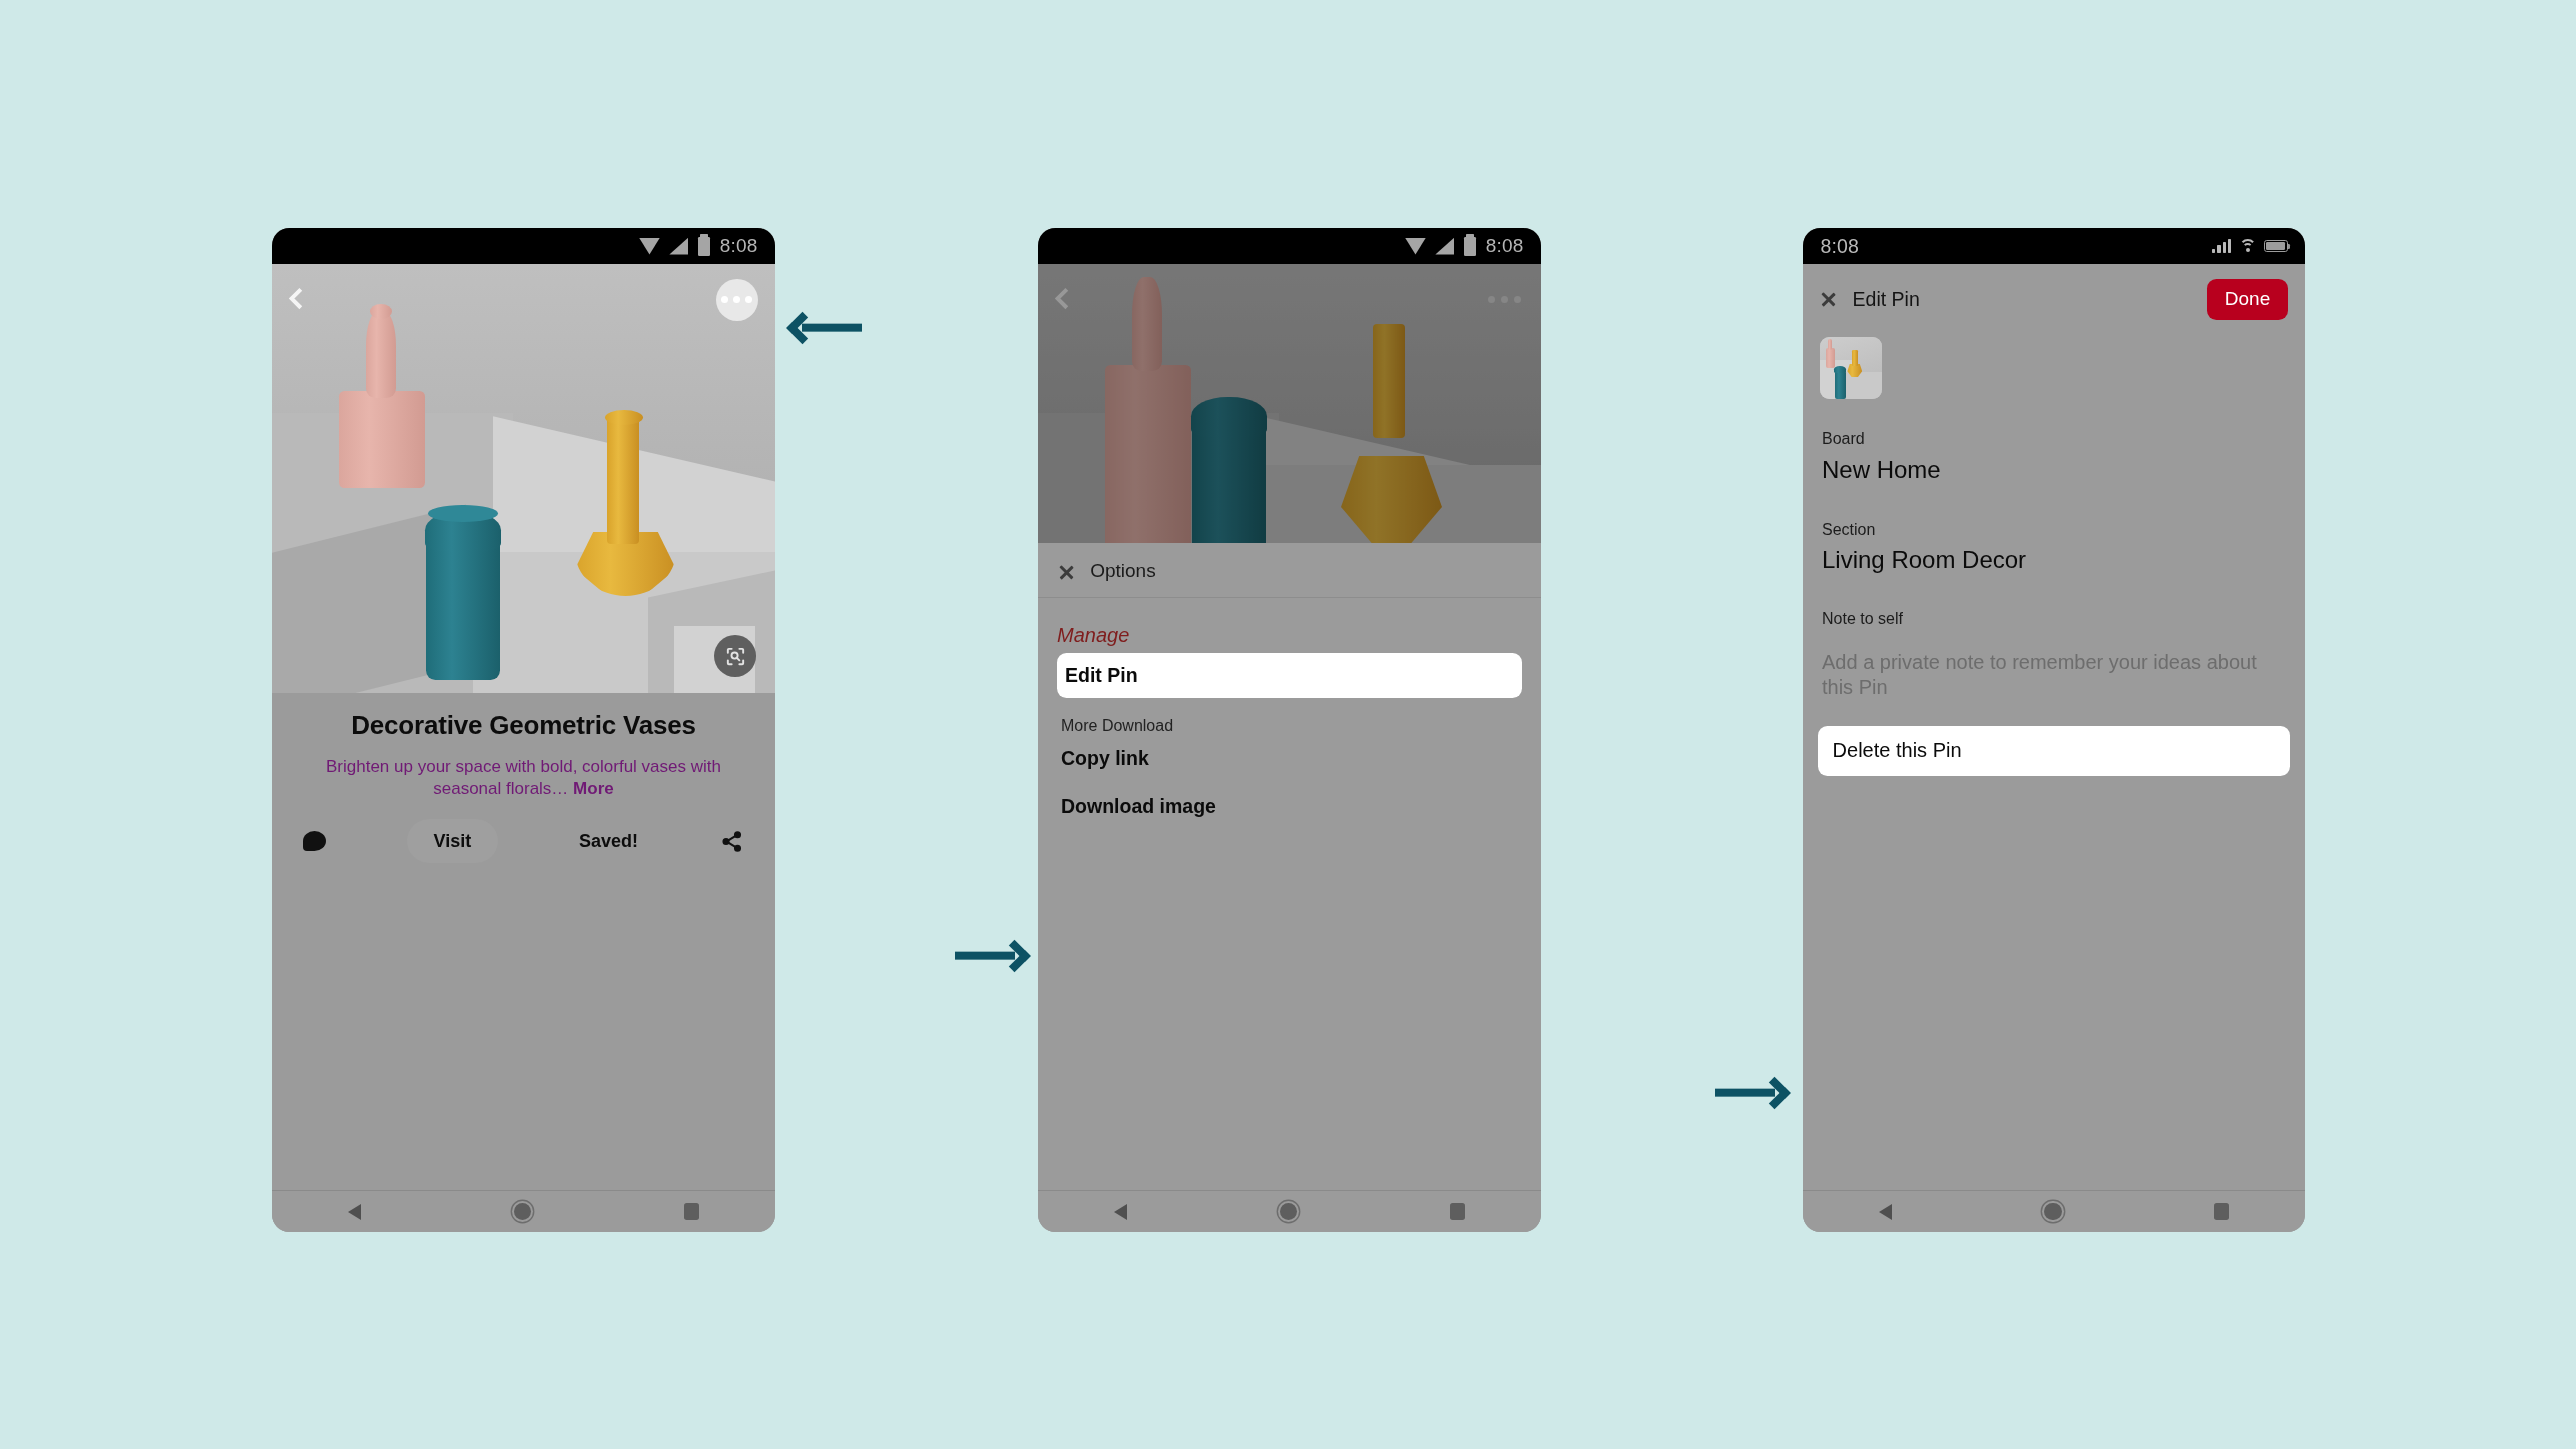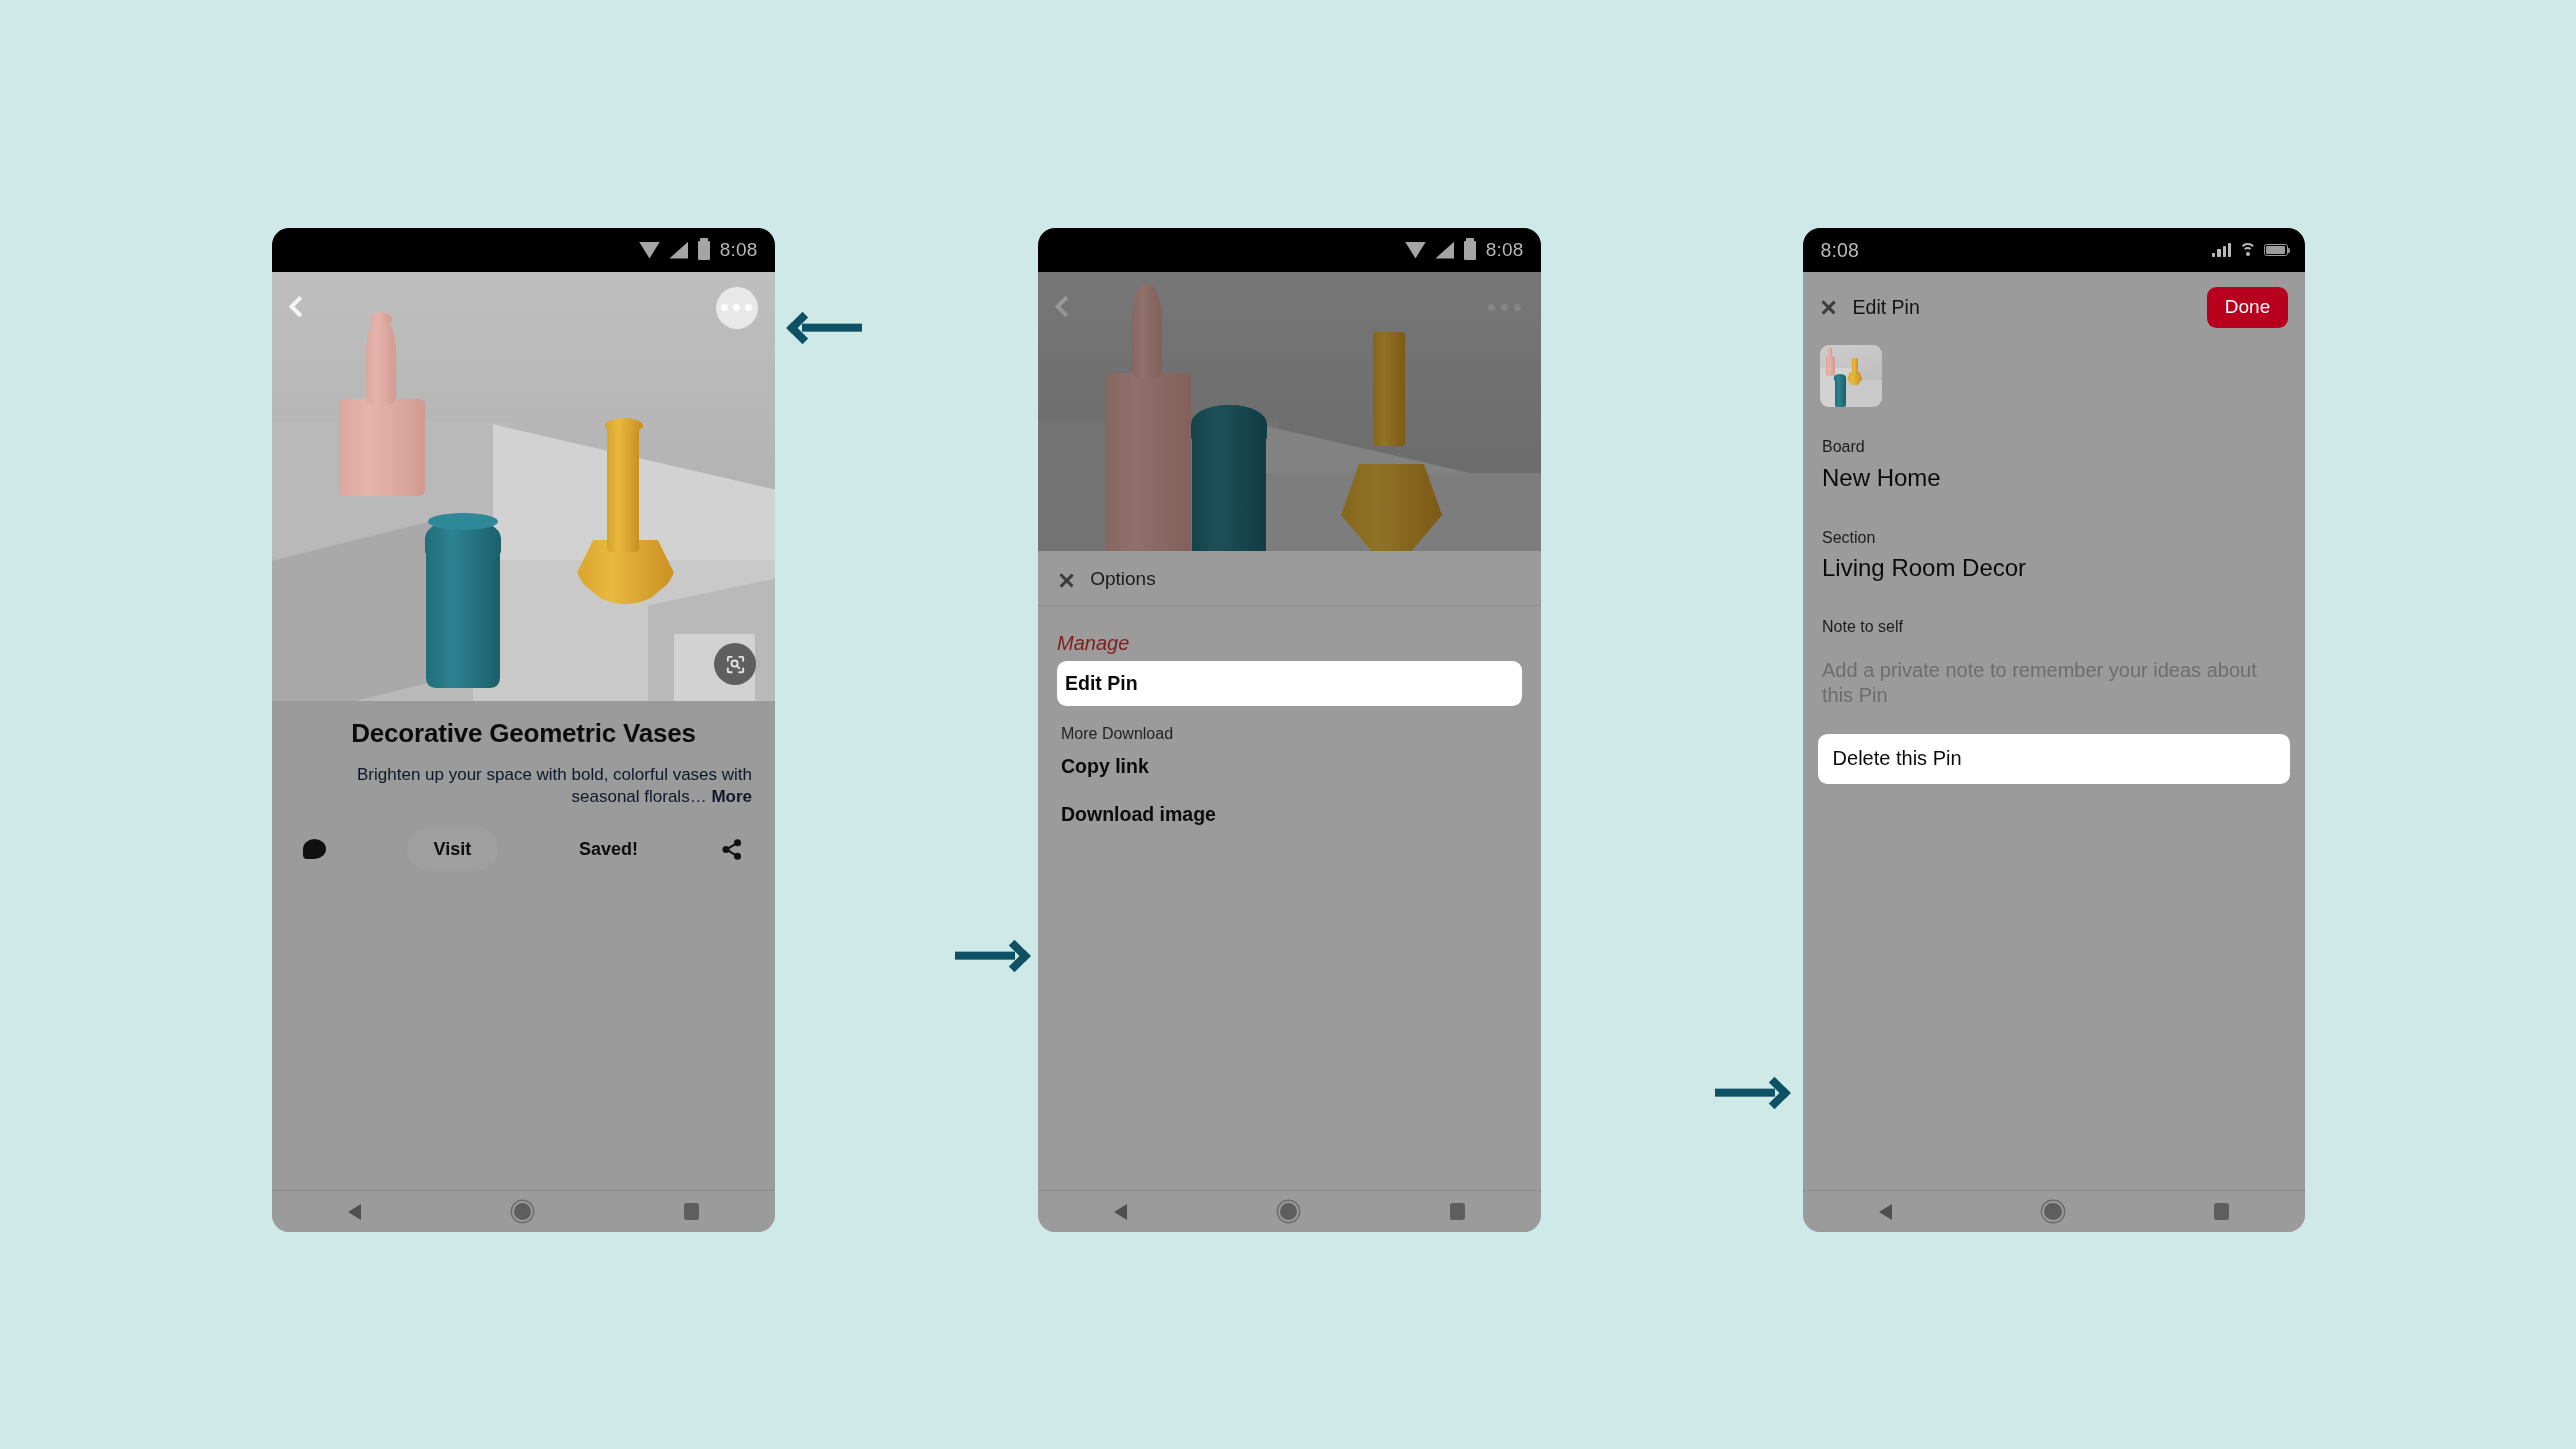--- a/index.html
+++ b/index.html
@@ -16,21 +16,21 @@
     position: absolute;
     border-radius: 17.4px;
     overflow: hidden;
     background: #9b9b9b;
   }
   #phone1 { left: 272px;  top: 228px; width: 503px;  height: 1004px; }
   #phone2 { left: 1038px; top: 228px; width: 503px;  height: 1004px; }
   #phone3 { left: 1803px; top: 228px; width: 502px;  height: 1004px; }
 
   .statusbar {
-    position: relative; width: 100%; height: 44px;
+    position: relative; width: 100%; height: 36px;
     background: #000; display: flex; align-items: center;
     padding: 0 17.4px;
   }
   .statusbar.android { justify-content: flex-end; gap: 9.4px; }
   .statusbar.ios { justify-content: space-between; }
   .sb-time { color: #b6b6b6; font-size: 19px; letter-spacing: 0.2px; }
   .sb-time.ios { color: #b9b9b9; font-size: 19.5px; font-weight: 400; }
 
   .ic-wifi { width: 21px; height: 17px; background: #a5a5a5;
     clip-path: polygon(0% 0%, 100% 0%, 50% 100%); }
@@ -84,21 +84,21 @@
   .dots-plain i { width:7.4px; height:7.4px; border-radius:50%; background:#d8d8d8; }
   .lens-btn { position:absolute; right:19px; bottom:16px; width:42px; height:42px;
      border-radius:50%; background:rgba(70,70,70,.82); display:flex;
      align-items:center; justify-content:center; }
   .lens-btn svg { width:23px; height:23px; }
 
   
   .pin-body { padding: 17.4px 23px 0; }
   .pin-title { font-size: 26px; font-weight: 700; color:#0c0c0c; text-align:center;
      line-height: 1.18; letter-spacing:-0.2px; }
-  .pin-desc { margin-top: 14.8px; font-size: 17px; color:#0f172a; text-align:right;
+  .pin-desc { margin-top: 14.8px; font-size: 17px; color:#701a75; text-align:center;
      line-height: 1.28; }
   .pin-desc b { font-weight: 700; }
   .pin-actions { margin-top: 20px; display:flex; align-items:center;
      justify-content:space-between; padding: 0 8px; }
   .pin-actions .pill { background: rgba(160,160,160,.75); border-radius: 31px;
      padding: 11.4px 27px; font-size: 18px; font-weight: 700; color:#0d0d0d; }
   .pin-actions .saved { font-size: 18px; font-weight:700; color:#0d0d0d; }
   .ic-comment { width:23px; height:20px; background:#111; border-radius:50% 50% 50% 4px; }
   .ic-share { width:25.5px; height:23px; }
 

